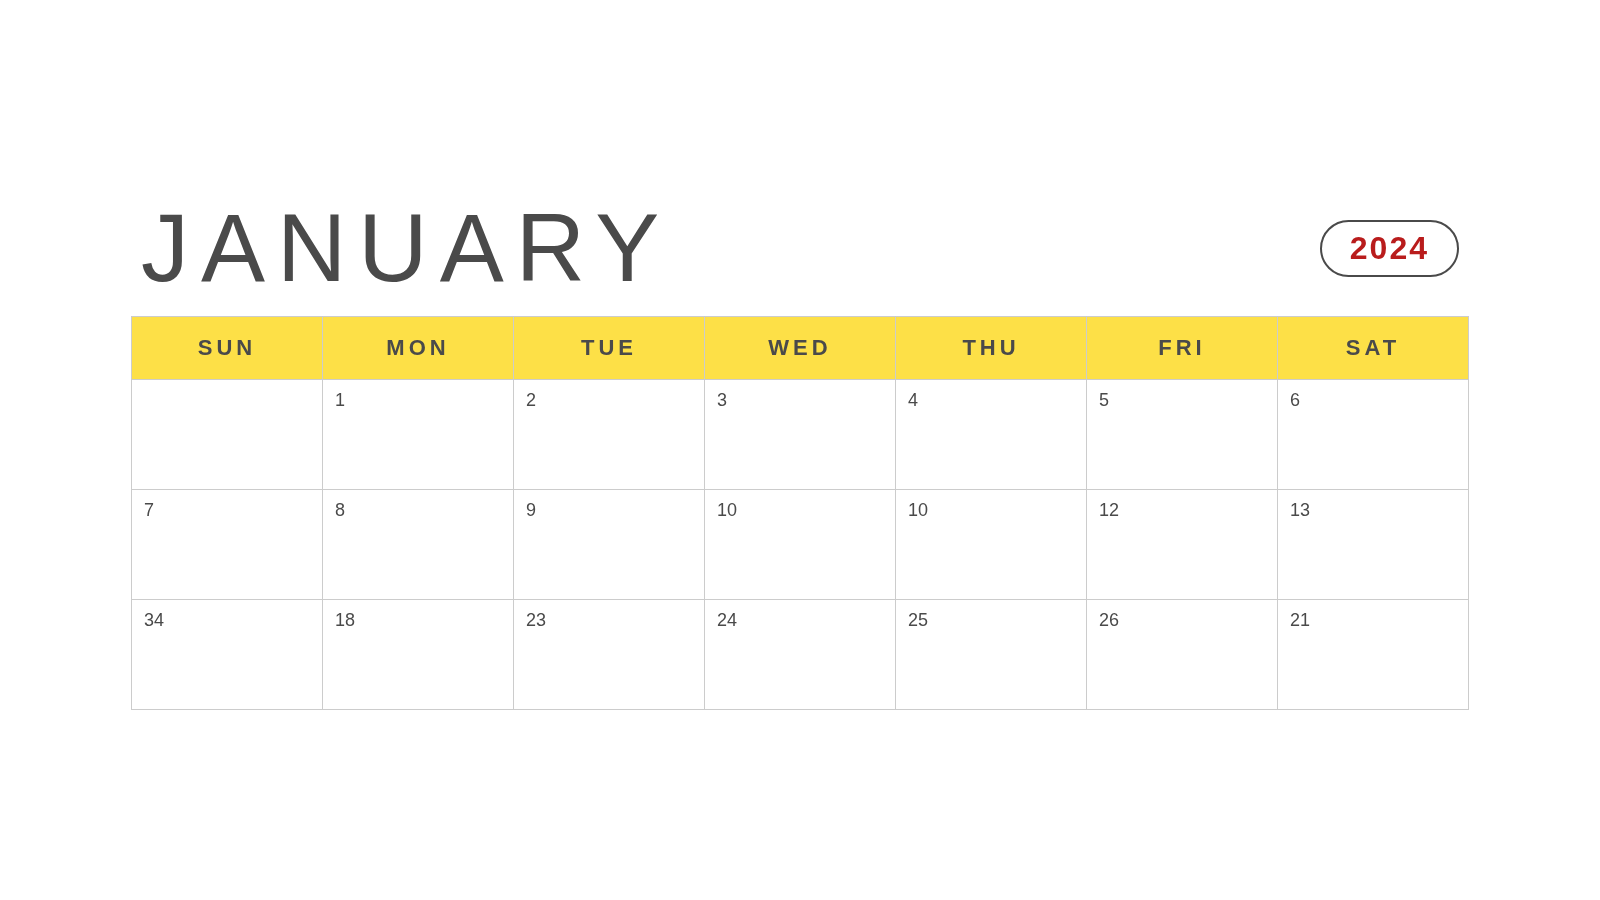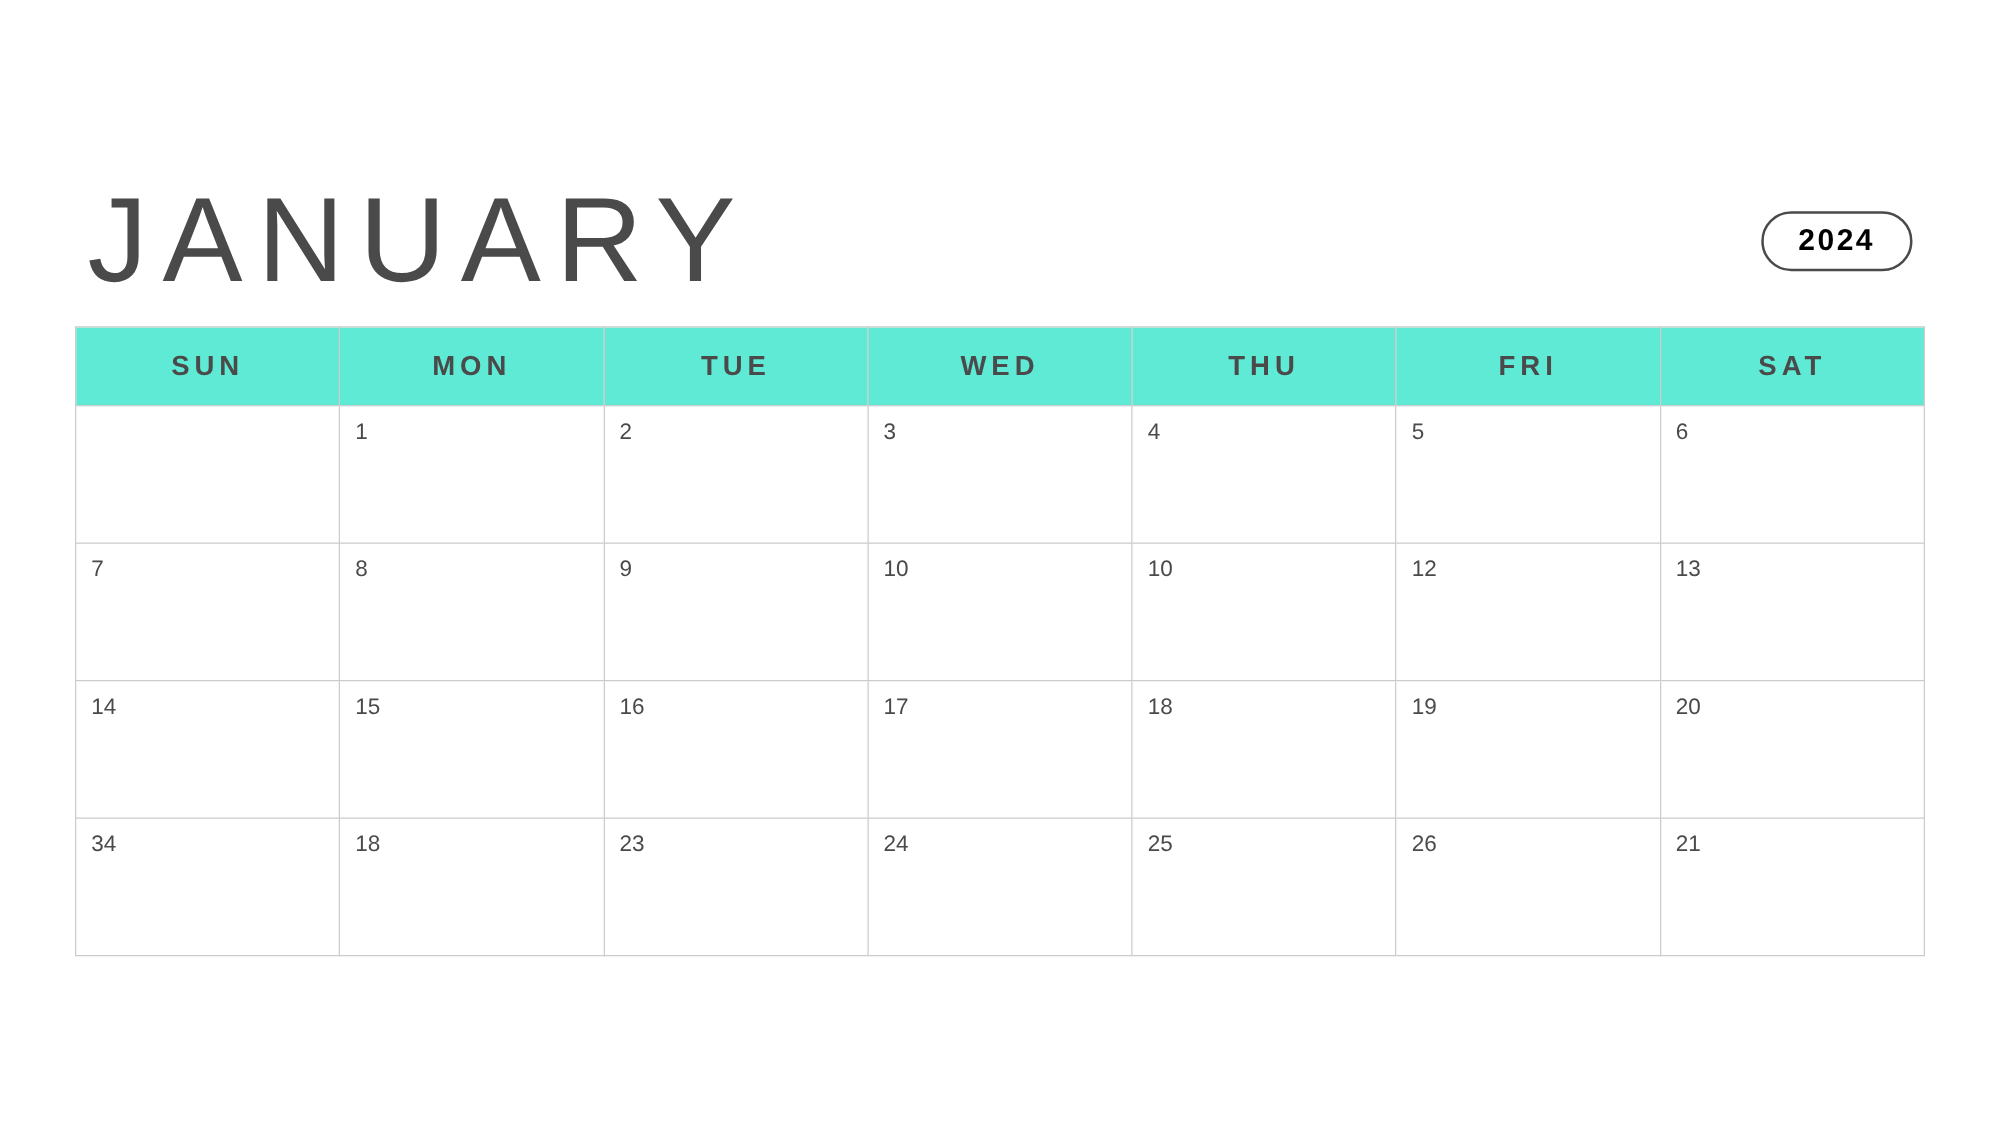--- a/index.html
+++ b/index.html
@@ -13,21 +13,21 @@
       width: 1600px;
       height: 900px;
       overflow: hidden;
       font-family: 'Arial', sans-serif;
       display: flex;
       align-items: center;
       justify-content: center;
     }
 
     .calendar-container {
-      width: 1480px;
+      width: 1338px;
       padding: 40px 0 30px 0;
     }
 
     .calendar-header {
       display: flex;
       justify-content: space-between;
       align-items: center;
       margin-bottom: 20px;
       padding: 0 10px;
     }
@@ -38,33 +38,33 @@
       letter-spacing: 12px;
       color: #4a4a4a;
       line-height: 1;
       font-family: 'Arial', sans-serif;
     }
 
     .year-badge {
       border: 2px solid #4a4a4a;
       border-radius: 50px;
       padding: 8px 28px;
-      font-size: 24px;
+      font-size: 32px;
       font-weight: 600;
-      color: #000000;
+      color: #b91c1c;
       letter-spacing: 2px;
     }
 
     .calendar-grid {
       width: 100%;
       border-collapse: collapse;
     }
 
     .calendar-grid th {
-      background-color: #5eead4;
+      background-color: #fde047;
       color: #4a4a4a;
       font-size: 22px;
       font-weight: 600;
       letter-spacing: 4px;
       text-align: center;
       padding: 18px 10px;
       border: 1px solid #cccccc;
       width: calc(100% / 7);
     }
 
@@ -123,29 +123,20 @@
         <tr>
           <td><span class="day-number">7</span></td>
           <td><span class="day-number">8</span></td>
           <td><span class="day-number">9</span></td>
           <td><span class="day-number">10</span></td>
           <td><span class="day-number">10</span></td>
           <td><span class="day-number">12</span></td>
           <td><span class="day-number">13</span></td>
         </tr>
         <tr>
-          <td><span class="day-number">14</span></td>
-          <td><span class="day-number">15</span></td>
-          <td><span class="day-number">16</span></td>
-          <td><span class="day-number">17</span></td>
-          <td><span class="day-number">18</span></td>
-          <td><span class="day-number">19</span></td>
-          <td><span class="day-number">20</span></td>
-        </tr>
-        <tr>
           <td><span class="day-number">34</span></td>
           <td><span class="day-number">18</span></td>
           <td><span class="day-number">23</span></td>
           <td><span class="day-number">24</span></td>
           <td><span class="day-number">25</span></td>
           <td><span class="day-number">26</span></td>
           <td><span class="day-number">21</span></td>
         </tr>
       </tbody>
   </table>

